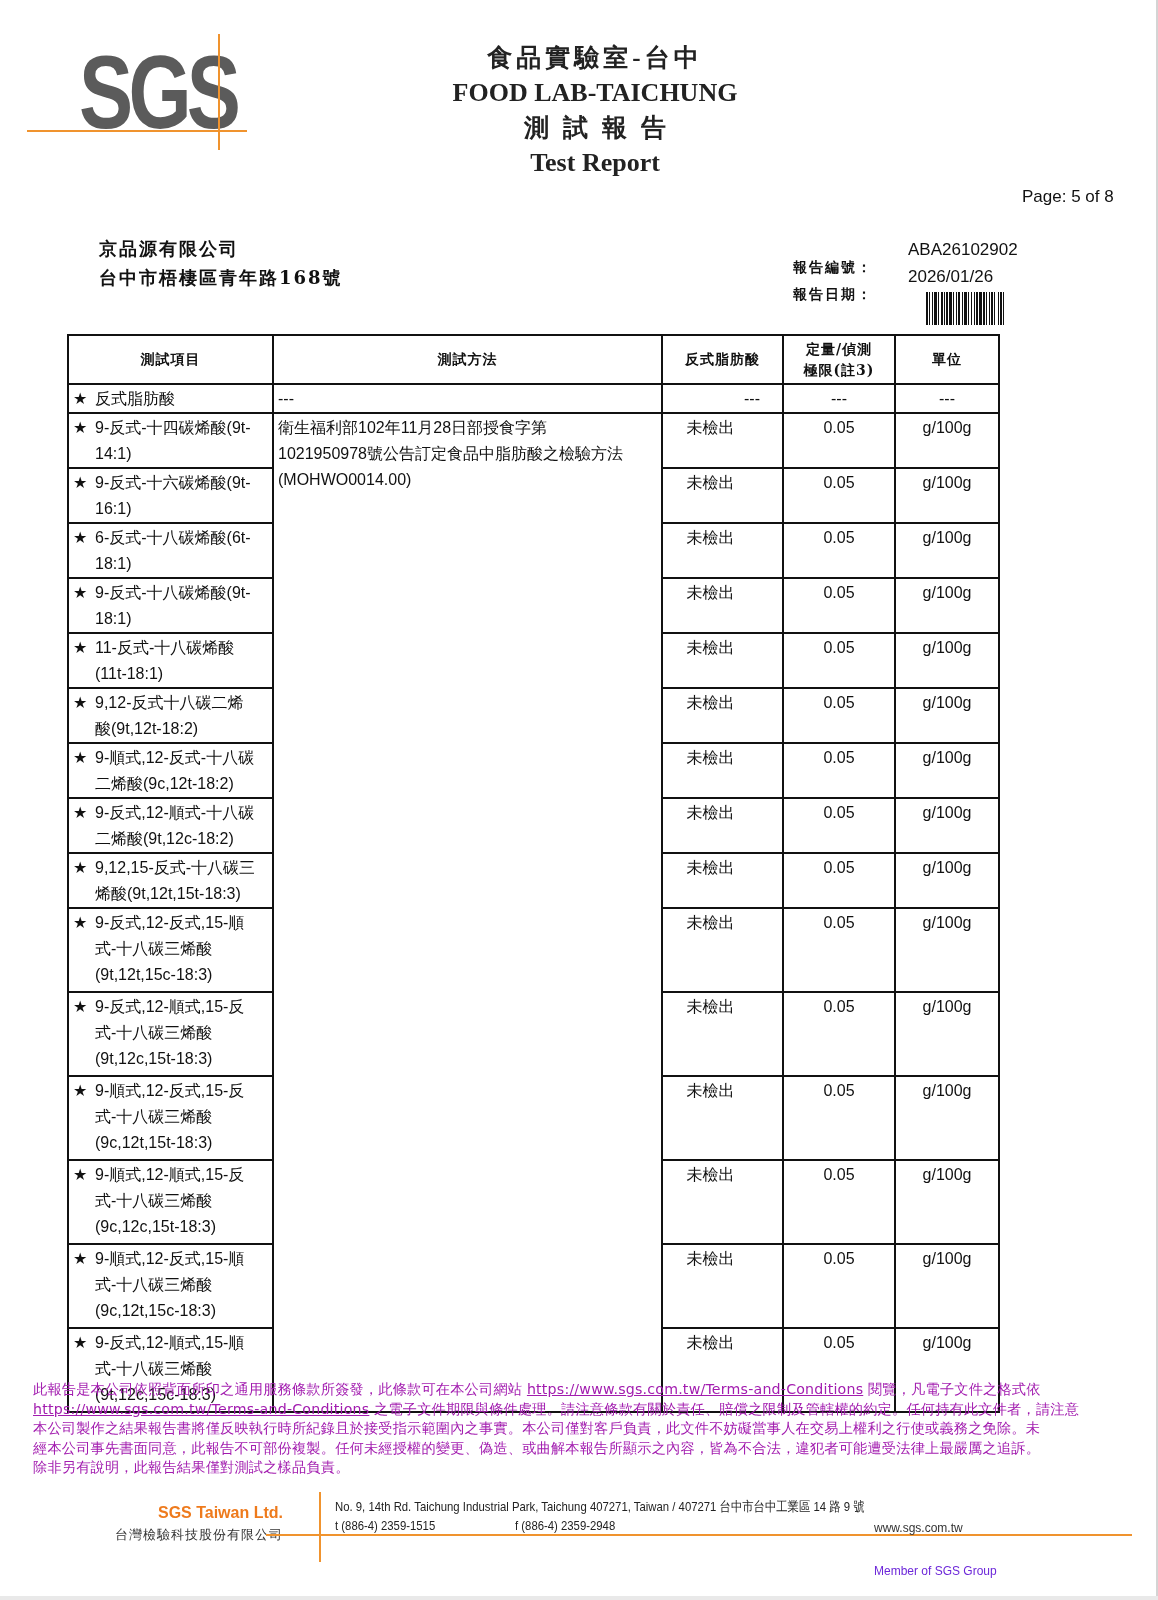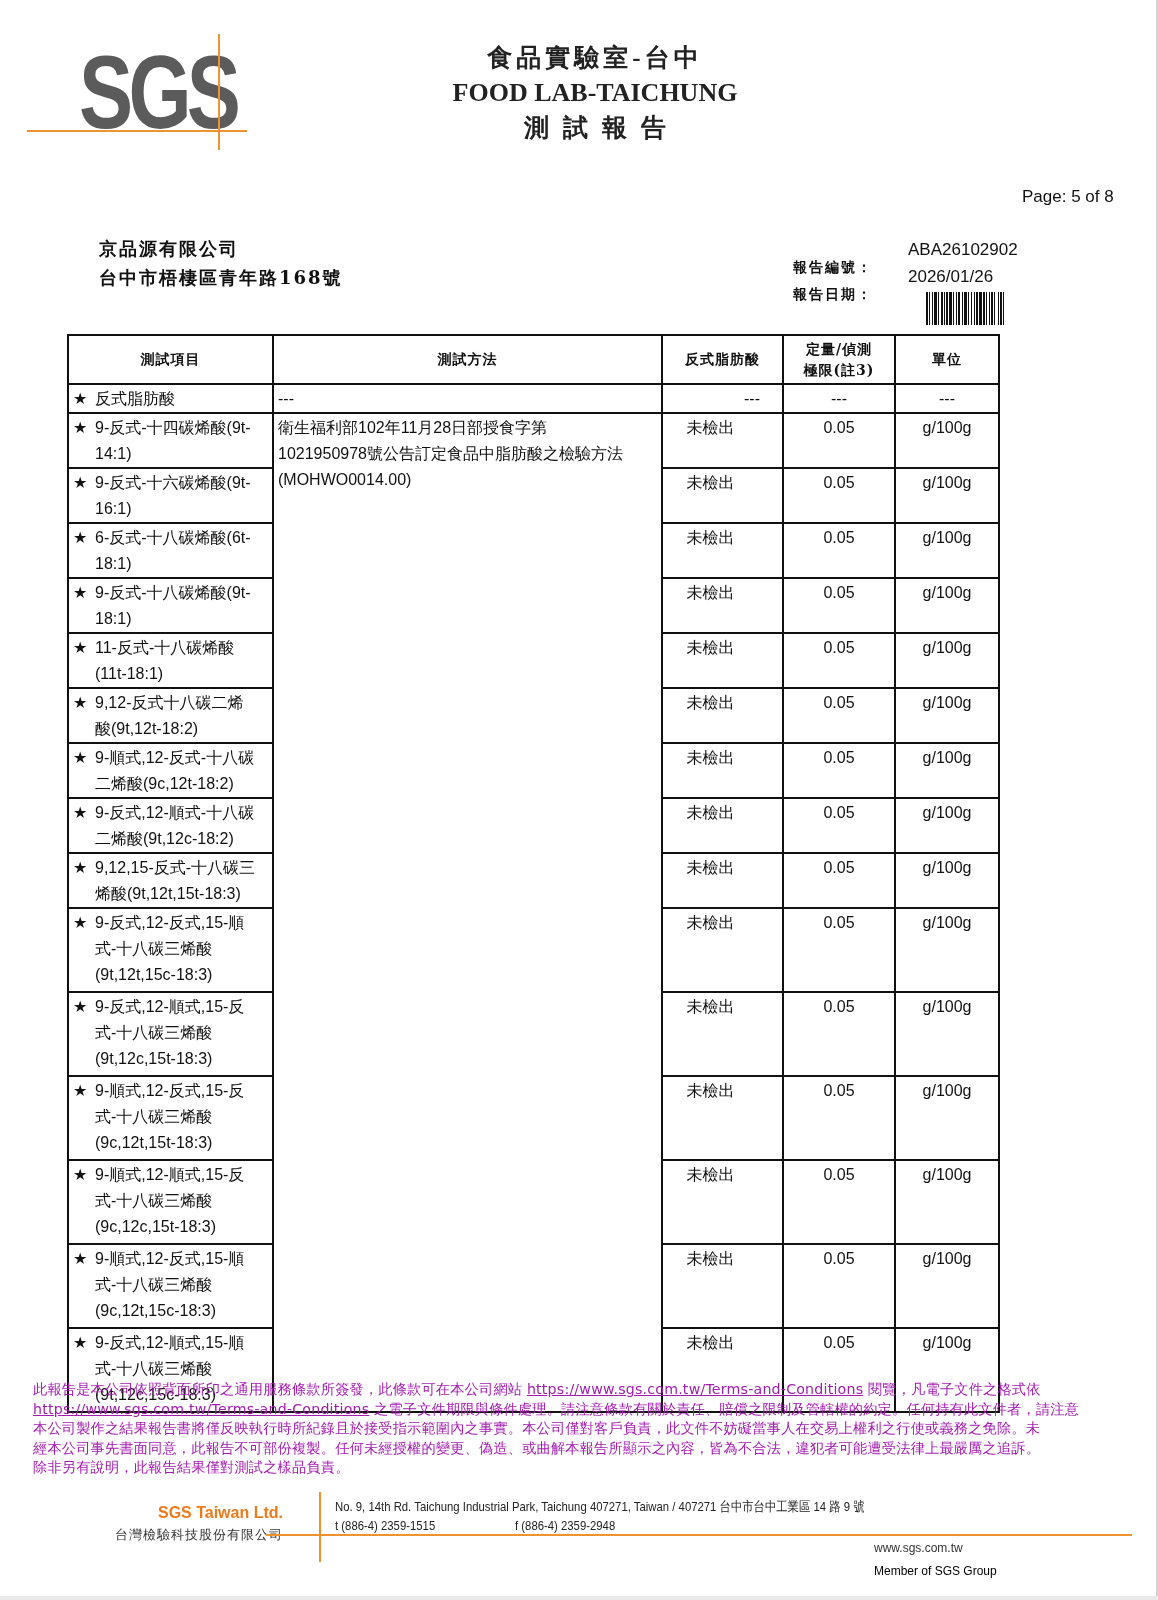--- a/index.html
+++ b/index.html
@@ -65,39 +65,40 @@
   .disclaimer { position: absolute; left: 33px; top: 1380px; width: 1100px; font-family: "DejaVu Sans", sans-serif; font-size: 14.2px; line-height: 19.6px; color: #a21caf; letter-spacing: 0.2px; }
   .disclaimer .link { text-decoration: underline; }
   .footer-company { position: absolute; left: 93px; top: 1502px; width: 190px; text-align: right; }
   .footer-company .en { color: #ee7a1c; font-weight: bold; font-size: 16px; line-height: 22px; }
   .footer-company .zh { font-family: "DejaVu Serif", serif; font-size: 13px; color: #333; line-height: 22px; letter-spacing: 1px; }
   .footer-vline { position: absolute; left: 319px; top: 1492px; width: 2px; height: 70px; background: #f0932e; }
   .footer-hline { position: absolute; left: 266px; top: 1534px; width: 866px; height: 2px; background: #f0932e; }
   .footer-addr { position: absolute; left: 335px; top: 1497px; font-family: "Liberation Sans", sans-serif; font-size: 13.5px; color: #222; transform: scaleX(0.84); transform-origin: left top; line-height: 20px; white-space: nowrap; }
   .footer-tel { position: absolute; left: 335px; top: 1517px; font-size: 13.5px; color: #222; transform: scaleX(0.84); transform-origin: left top; line-height: 18px; white-space: nowrap; }
   .footer-fax { position: absolute; left: 515px; top: 1517px; font-size: 13.5px; color: #222; transform: scaleX(0.84); transform-origin: left top; line-height: 18px; white-space: nowrap; }
-  .footer-web { position: absolute; left: 874px; top: 1521px; font-size: 12px; color: #333; margin-top: 20px; }
-  .footer-member { position: absolute; left: 874px; top: 1564px; font-size: 12px; color: #000000; }
+  .footer-web { position: absolute; left: 874px; top: 1521px; font-size: 12px; color: #333; }
+  .footer-member { position: absolute; left: 874px; top: 1564px; font-size: 12px; color: #6d28d9; }
 </style>
 </head>
 <body>
 
 <div class="right-edge"></div>
 <div class="bottom-edge"></div>
 
 <div class="logo">
   <div class="logo-text">SGS</div>
   <div class="logo-hline"></div>
   <div class="logo-vline"></div>
 </div>
 
 <div class="title-block">
   <div class="t1">食品實驗室-台中</div>
   <div class="t2">FOOD LAB-TAICHUNG</div>
   <div class="t3">測試報告</div>
+  <div class="t4">Test Report</div>
 </div>
 
 <div class="page-no">Page: 5 of 8</div>
 
 <div class="client">
   <div>京品源有限公司</div>
   <div>台中市梧棲區青年路168號</div>
 </div>
 
 <div class="meta">

